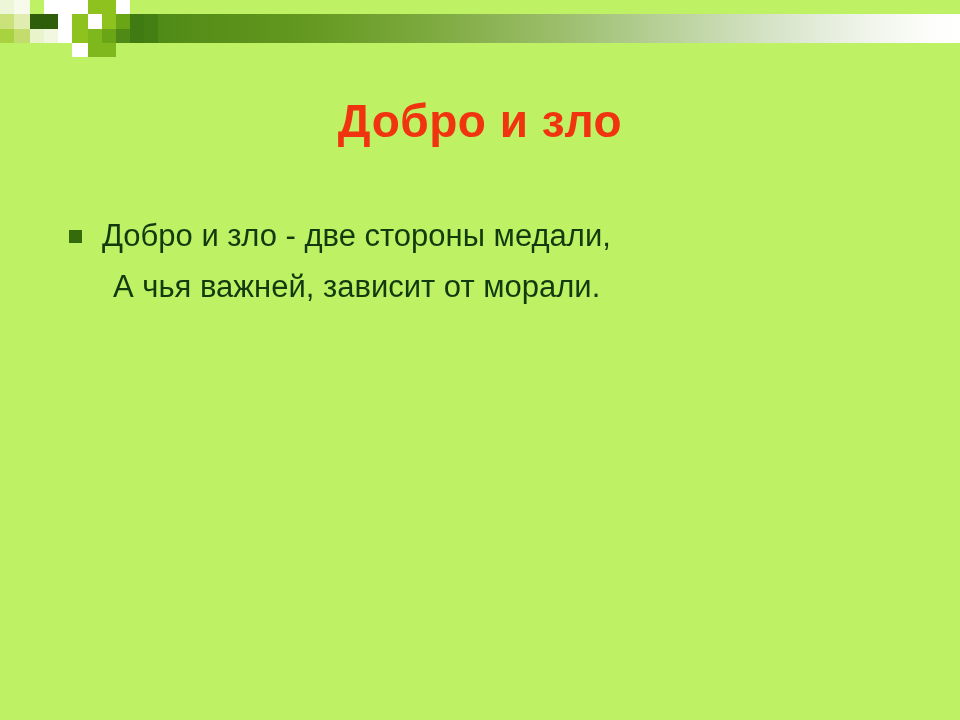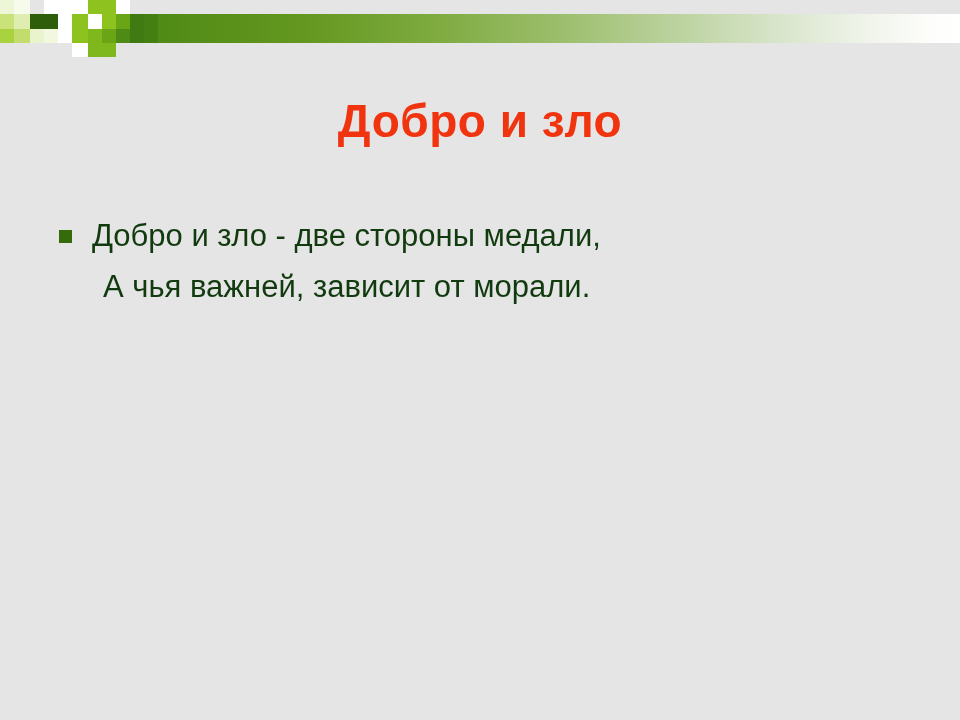--- a/index.html
+++ b/index.html
@@ -78,21 +78,21 @@
     font-weight: bold;
     color: #f0340f;
     letter-spacing: 0.5px;
     line-height: 1.1;
     white-space: nowrap;
   }
 
   
   .body-area {
     position: absolute;
-    left: 56px;
+    left: 66px;
     top: 215px;
     width: 860px;
   }
   .bullet-item {
     position: relative;
     padding-left: 36px;
     font-size: 31px;
     color: #123a0f;
     line-height: 1.33;
   }
@@ -109,21 +109,21 @@
     white-space: nowrap;
   }
   .bullet-line + .bullet-line {
     margin-top: 10px;
     padding-left: 11px;
   }
 </style>
 </head>
 <body>
 
-<div class="slide" style="background: #e5e5e5;">
+<div class="slide" style="background: #bef264;">
 
   <div class="header-decor">
     <div class="header-bar"></div>
     <div class="checker">
         <div class="cell" style="left: 0px; top: 0px; width: 14px; height: 14px; background: rgb(238, 246, 216);"></div>
         <div class="cell" style="left: 0px; top: 14px; width: 14px; height: 15px; background: rgb(201, 226, 122);"></div>
         <div class="cell" style="left: 0px; top: 29px; width: 14px; height: 14px; background: rgb(169, 210, 63);"></div>
         <div class="cell" style="left: 14px; top: 0px; width: 16px; height: 14px; background: rgb(247, 251, 236);"></div>
         <div class="cell" style="left: 14px; top: 14px; width: 16px; height: 15px; background: rgb(223, 238, 176);"></div>
         <div class="cell" style="left: 14px; top: 29px; width: 16px; height: 14px; background: rgb(194, 221, 110);"></div>

